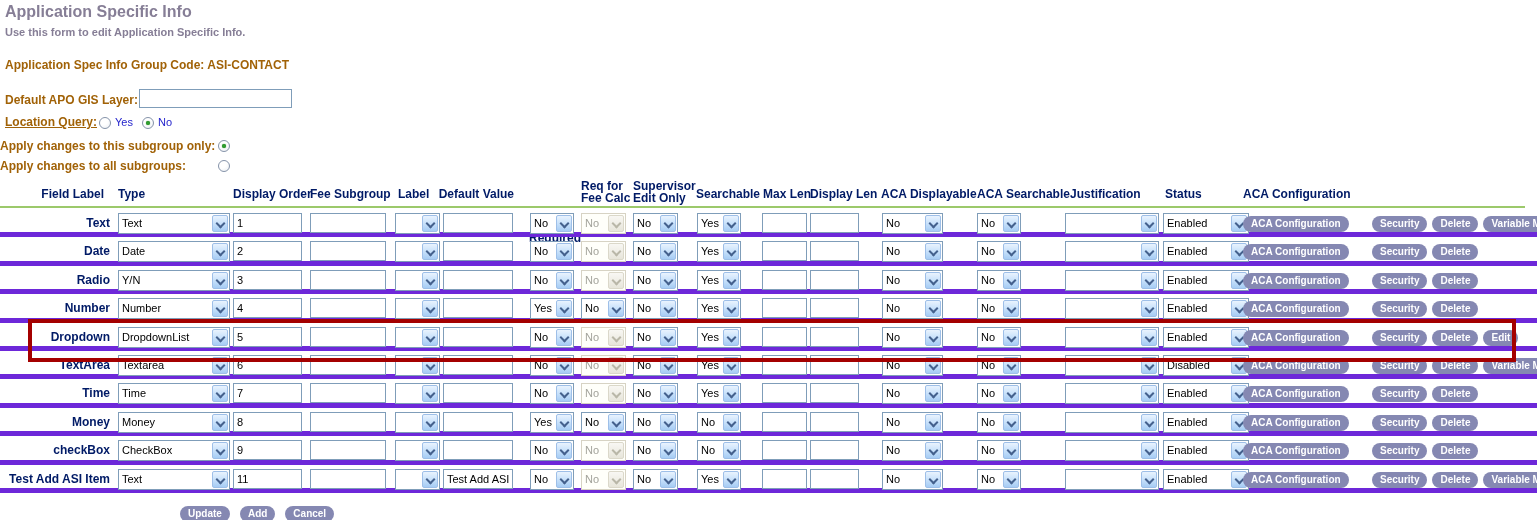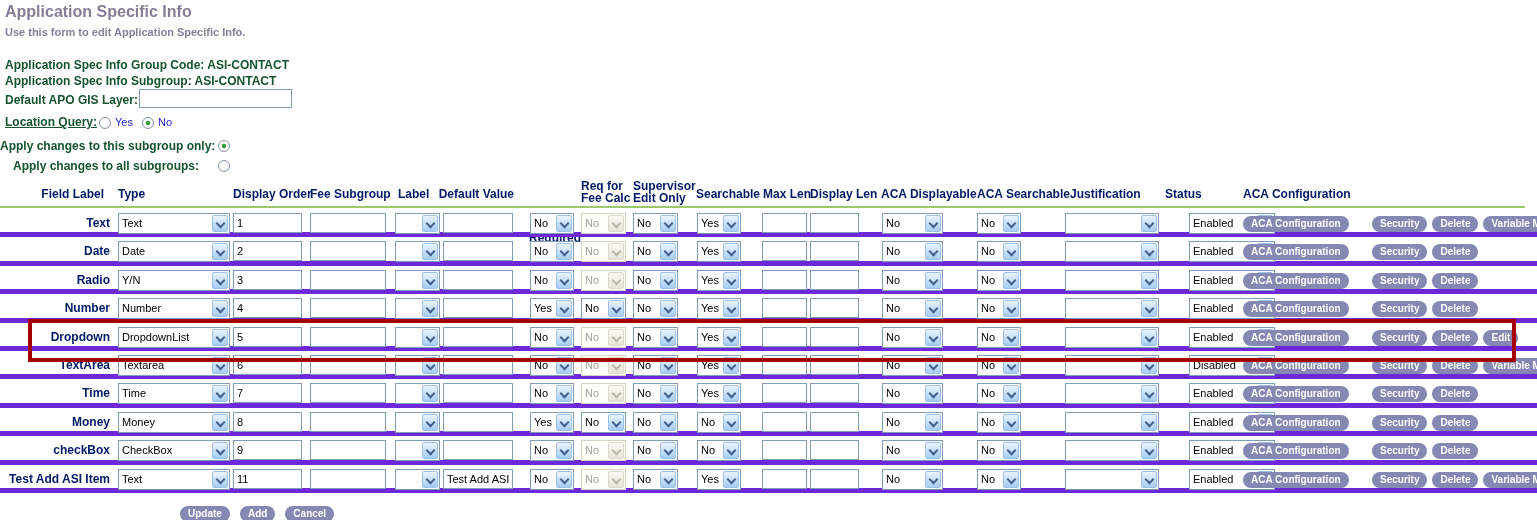--- a/index.html
+++ b/index.html
@@ -3,33 +3,33 @@
 <meta charset="utf-8">
 <style>
   * { box-sizing: border-box; margin: 0; padding: 0; }
   html,body { background:#fff; }
   body { font-family:"Liberation Sans", sans-serif; }
   #stage { position:relative; width:1537px; height:520px; background:#fff; overflow:hidden; }
 
   
   .title    { position:absolute; left:5px; top:3px;  font-size:16px; font-weight:bold; color:#867e96; }
   .subtitle { position:absolute; left:5px; top:26px; font-size:11px; font-weight:bold; color:#867e96; }
-  .navy     { font-size:12px; font-weight:bold; color:#14532d; white-space:nowrap; }
+  .navy     { font-size:12px; font-weight:bold; color:#a16207; white-space:nowrap; }
   .l-group    { position:absolute; left:5px; top:58px; }
   .l-subgroup { position:absolute; left:5px; top:74px; }
   .l-gis      { position:absolute; left:5px; top:93px; }
   .gis-input  { position:absolute; left:139px; top:89px; width:153px; height:19px;
                 border:1px solid #7f9db9; font-size:11px; padding-left:3px; }
   .l-loc      { position:absolute; left:5px; top:115px;text-decoration:underline; }
   .radio { position:absolute; width:12px; height:12px; border:1px solid #8593a9; border-radius:50%;
            background:radial-gradient(circle at 35% 30%, #ffffff 40%, #e9edf2 100%); }
   .radio.on::after { content:""; position:absolute; left:3px; top:3px; width:4px; height:4px;
            border-radius:50%; background:#2f9e2f; box-shadow:0 0 1px #1d6e1d; }
   .bluelbl { position:absolute; font-size:11px; color:#2424cc; white-space:nowrap; }
-  .apply-label { position:absolute; left:0; width:212px; text-align:center; }
+  .apply-label { position:absolute; left:0; width:212px; text-align:left; }
 
   
   .hdr { position:absolute; top:187px; font-size:12px; font-weight:bold; color:#001a66; white-space:nowrap; }
   .hdr2 { top:180px; line-height:12px; }
   .rule-green { position:absolute; left:0; top:206px; width:1525px; height:2px; background:#9cc96b; }
 
   
   .rows { position:absolute; left:0; top:209px; width:1537px; }
   .row  { position:relative; width:1537px; height:28.4px; border-bottom:5px solid #6d28d9; }
   .row.highlighted::before { content:""; position:absolute; left:28px; top:-4px; width:1480px; height:35px;
@@ -69,21 +69,21 @@
   .c-defval  { left:443px;  width:70px;  }
   .c-req     { left:530px;  width:44px;  }
   .c-reqfc   { left:581px;  width:45px;  }
   .c-sup     { left:633px;  width:45px;  }
   .c-srch    { left:697px;  width:44px;  }
   .c-maxlen  { left:762px;  width:45px;  }
   .c-displen { left:810px;  width:49px;  }
   .c-acad    { left:882px;  width:61px;  }
   .c-acas    { left:977px;  width:44px;  }
   .c-just    { left:1065px; width:94px;  }
-  .c-status  { left:1189px; width:86px;  }
+  .c-status  { left:1163px; width:86px;  }
 
   .h-flabel  { left:0; width:104px; text-align:right; }
   .h-type    { left:118px; }  .h-dorder { left:233px; } .h-feeind { left:310px; }
   .h-unit    { left:398px; }  .h-defval { left:434px; width:80px; text-align:right; }
   .h-req     { left:529px;margin-top:44px; }  .h-reqfc  { left:581px; } .h-sup    { left:633px; }
   .h-srch    { left:696px; }  .h-maxlen { left:763px; } .h-displen{ left:810px; }
   .h-acad    { left:881px; }  .h-acas   { left:977px;text-align:right; } .h-just   { left:1070px; }
   .h-status  { left:1165px; } .h-acacfg { left:1243px; }
 
   .footer { position:absolute; left:180px; top:506px; display:flex; gap:10px; }
@@ -91,24 +91,20 @@
 </head>
 <body>
 
 <div id="stage">
 
   <div class="title">Application Specific Info</div>
   <div class="subtitle">Use this form to edit Application Specific Info.</div>
 
   <div class="navy l-group">
     <span>Application Spec Info Group Code:</span>
-    <span>ASI-CONTACT</span>
-  </div>
-  <div class="navy l-subgroup">
-    <span>Application Spec Info Subgroup:</span>
     <span>ASI-CONTACT</span>
   </div>
 
   <div class="navy l-gis">Default APO GIS Layer:</div>
   <input class="gis-input" value="" style="">
 
   <div class="navy l-loc">Location Query:</div>
   <span class="radio" id="radio-yes" style="left:99px; top:117px;"></span>
   <span class="bluelbl" style="left:115px; top:116px;">Yes</span>
   <span class="radio on" id="radio-no" style="left:142px; top:117px;"></span>

